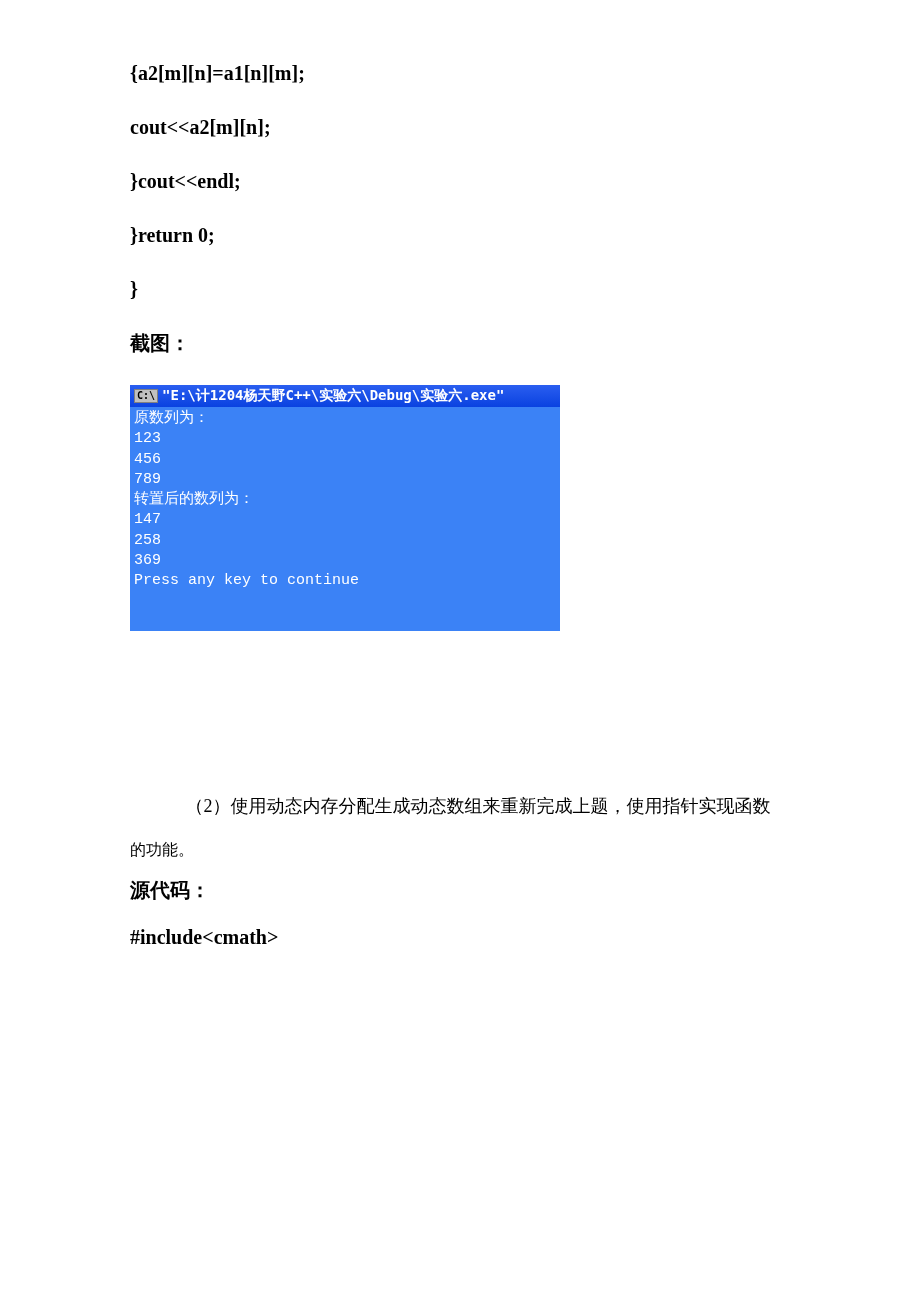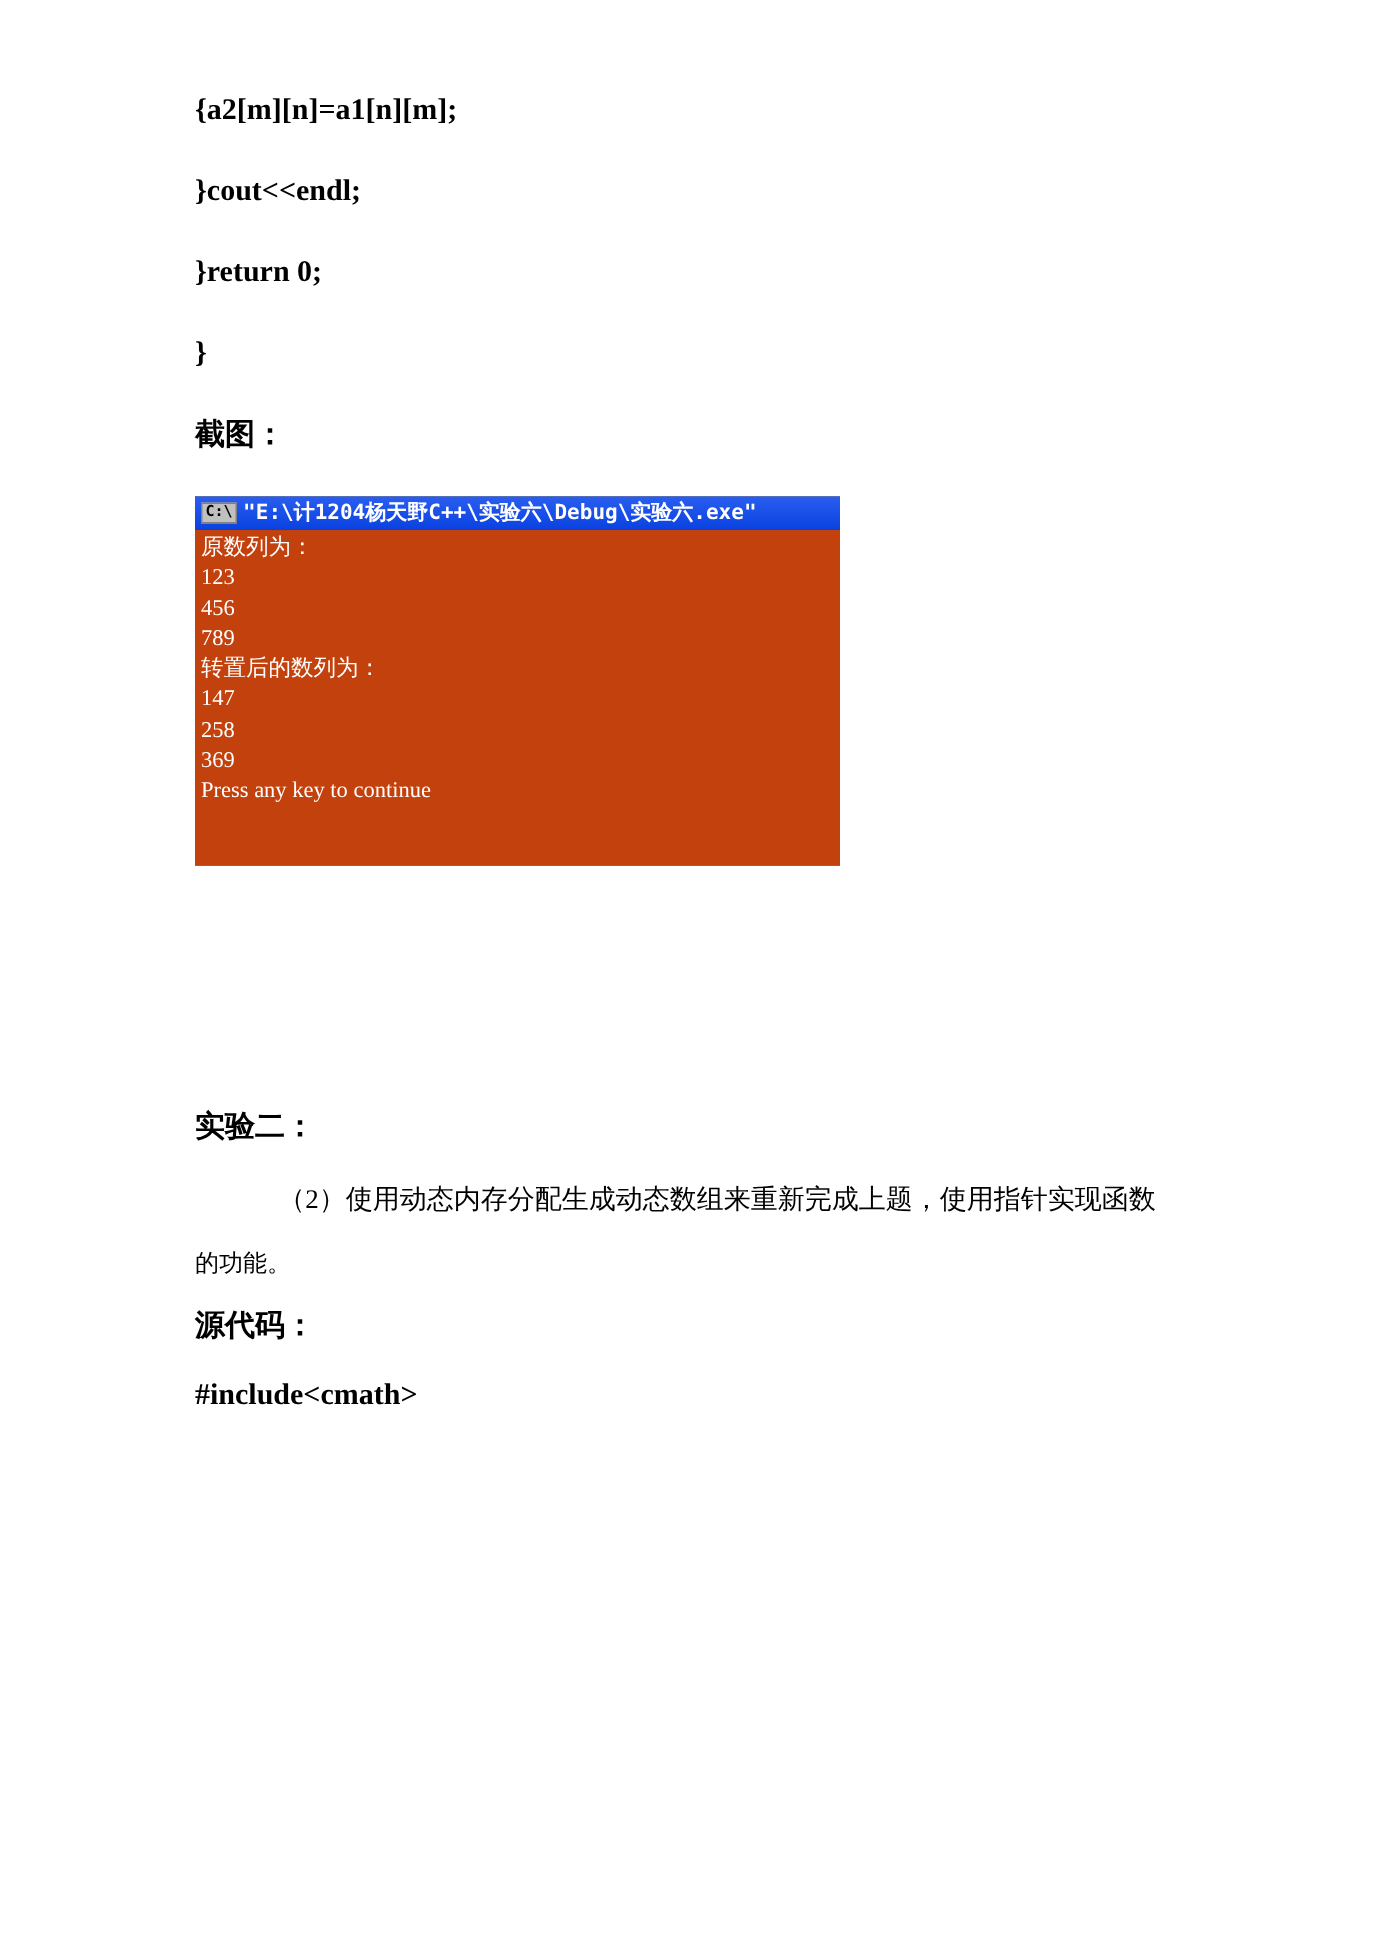--- a/index.html
+++ b/index.html
@@ -53,24 +53,24 @@
       margin-right: 4px;
       border: 1px solid #808080;
       line-height: 1;
     }
     .terminal-title {
       font-family: "SimSun", monospace;
       font-size: 14px;
       font-weight: bold;
     }
     .terminal-body {
-      background: #c2410c;
+      background: #3b82f6;
       color: #ffffff;
       padding: 2px 4px 40px 4px;
-      font-family: Liberation Serif, serif;
+      font-family: Liberation Mono, monospace;
       font-size: 15px;
       line-height: 1.35;
       white-space: pre;
     }
     .section-heading {
       font-family: "SimSun", "宋体", serif;
       font-weight: bold;
       font-size: 20px;
       margin: 0 0 20px 0;
     }
@@ -91,20 +91,21 @@
     .spacer-large {
       height: 160px;
     }
   </style>
 </head>
 <body>
 
 <div class="page">
 
   <p class="code-line">{a2[m][n]=a1[n][m];</p>
+  <p class="code-line">cout&lt;&lt;a2[m][n];</p>
   <p class="code-line">}cout&lt;&lt;endl;</p>
   <p class="code-line">}return 0;</p>
   <p class="code-line">}</p>
 
   <p class="heading">截图：</p>
 
   <div class="terminal-window">
     <div class="terminal-titlebar">
       <span class="terminal-icon">C:\</span>
       <span class="terminal-title">"E:\计1204杨天野C++\实验六\Debug\实验六.exe"</span>
@@ -115,19 +116,18 @@
 789
 转置后的数列为：
 147
 258
 369
 Press any key to continue</div>
   </div>
 
   <div class="spacer-large"></div>
 
-  <p class="section-heading">实验二：</p>
   <p class="body-text">（2）使用动态内存分配生成动态数组来重新完成上题，使用指针实现函数</p>
   <p class="body-text-noindent">的功能。</p>
   <p class="section-heading">源代码：</p>
   <p class="code-line">#include&lt;cmath&gt;</p>
 
 </div>
 
 </body></html>

